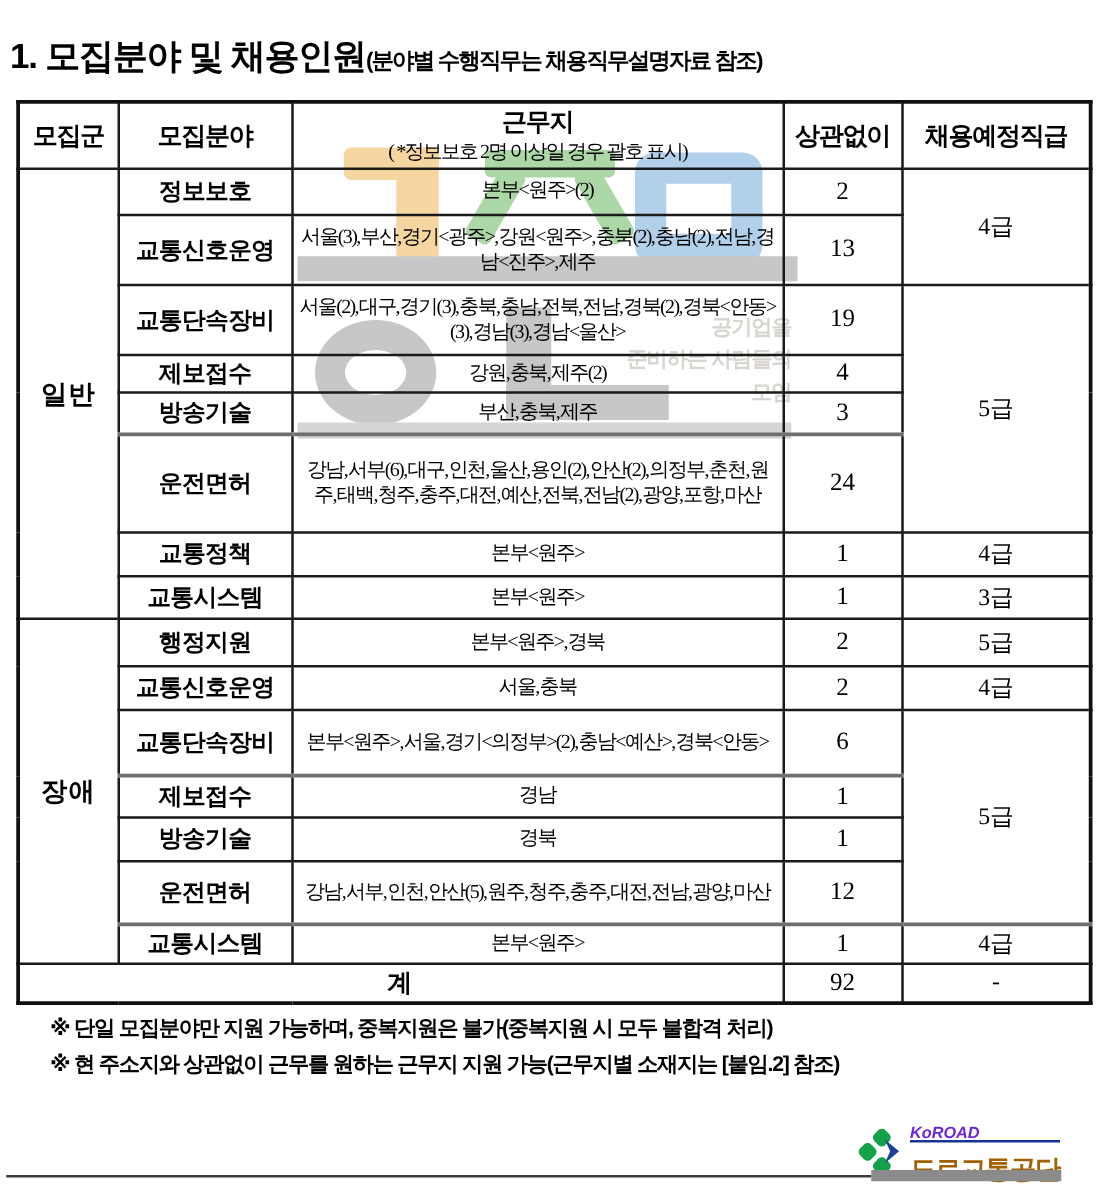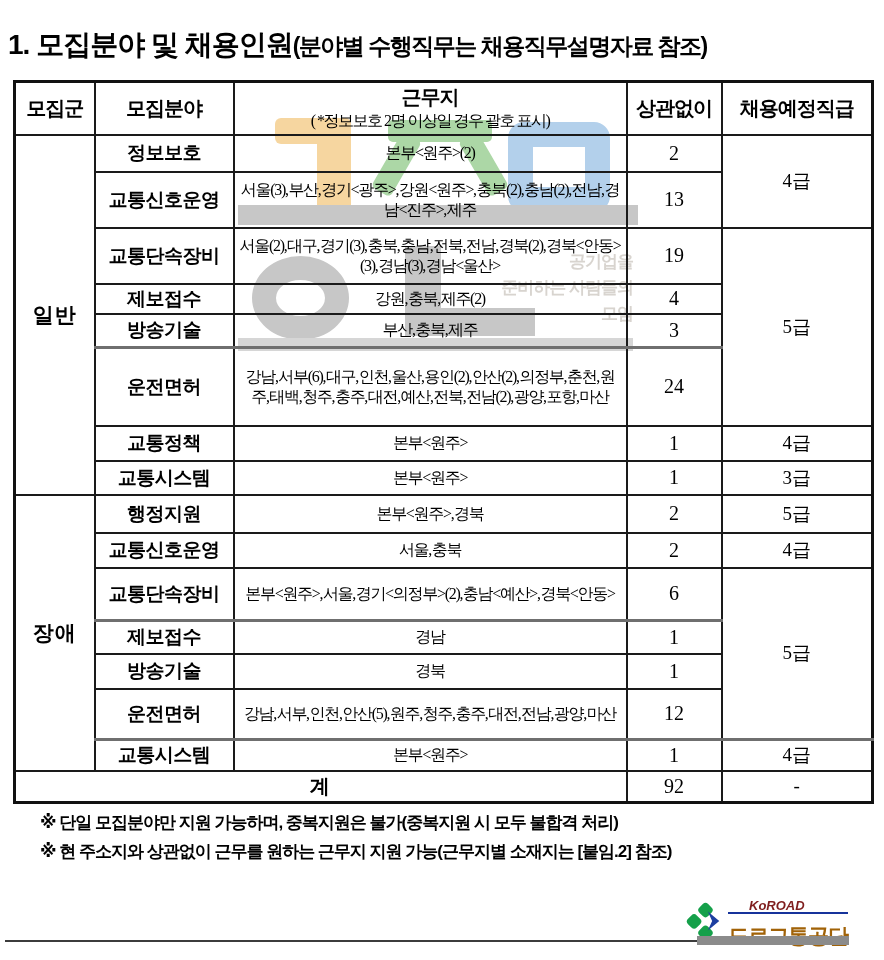--- a/index.html
+++ b/index.html
@@ -21,21 +21,21 @@
   .wm-nieun-v { left:405px; top:246px; width:36px;  height:90px; background:#C7C7C7; }
   .wm-nieun-h { left:405px; top:308px; width:130px; height:28px; background:#C7C7C7; }
   .wm-side-text { left:433px; top:230px; width:200px; text-align:right; color:#D8D4CF;
                   font-family:"Liberation Sans","DejaVu Sans",sans-serif; font-weight:600;
                   font-size:17px; line-height:26px; letter-spacing:-1px;margin-top:19px; }
 
   
   .title { position:absolute; left:8px; top:26px; z-index:2; white-space:nowrap;
            font-family:"Liberation Sans","DejaVu Sans",sans-serif; }
   .title-main { font-size:28px; font-weight:800; letter-spacing:-1px; }
-  .title-sub  { font-size:23px; font-weight:600; letter-spacing:-1.5px; }
+  .title-sub  { font-size:18px; font-weight:600; letter-spacing:-1.5px; }
 
   
   table.recruit { position:absolute; left:13px; top:80px; width:858px; z-index:2;
                   border-collapse:collapse; table-layout:fixed; border:3px solid #111;padding-left:45px; }
   .recruit th, .recruit td { border:2px solid #1a1a1a; text-align:center; vertical-align:middle;
                              padding:1px 3px; background:transparent; overflow:hidden; }
   .h-main   { font-size:20px; font-weight:600; letter-spacing:-1px; display:block; }
   .h-sub    { font-size:16px; font-weight:500; letter-spacing:-1.5px; display:block; }
   .group-cell { font-size:21px; font-weight:600; letter-spacing:1px; }
   .field-cell { font-size:19px; font-weight:600; letter-spacing:-0.5px; }
@@ -47,21 +47,21 @@
 
   
   .notes { position:absolute; left:40px; top:811px; z-index:2;
            font-family:"Liberation Sans","DejaVu Sans",sans-serif;
            font-size:17px; font-weight:600; letter-spacing:-1px; }
   .note-line { margin-bottom:6px; line-height:23px; }
 
   
   .logo { position:absolute; right:36px; top:899px; z-index:2; display:flex; align-items:center; gap:4px; }
   .logo-texts { display:flex; flex-direction:column; font-family:"Liberation Sans","DejaVu Sans",sans-serif; }
-  .logo-brand { color:#7f1d1d; font-weight:800; font-style:italic; font-size:13px; line-height:13px; letter-spacing:0;margin-left:21px; }
+  .logo-brand { color:#6d28d9; font-weight:800; font-style:italic; font-size:13px; line-height:13px; letter-spacing:0; }
   .logo-org   { color:#a16207; font-weight:800; font-size:21px; line-height:22px; letter-spacing:-1px;
                 border-top:2px solid #16339B; padding-top:11px; }
   .footer-line { position:absolute; left:5px;   top:940px; width:692px; height:2px; background:#3c3c3c; z-index:2; }
   .footer-bar  { position:absolute; left:697px; top:936px; width:152px; height:9px; background:#8b8b8b; z-index:2; }
 </style>
 </head>
 <body>
 
 <div class="page">
 

